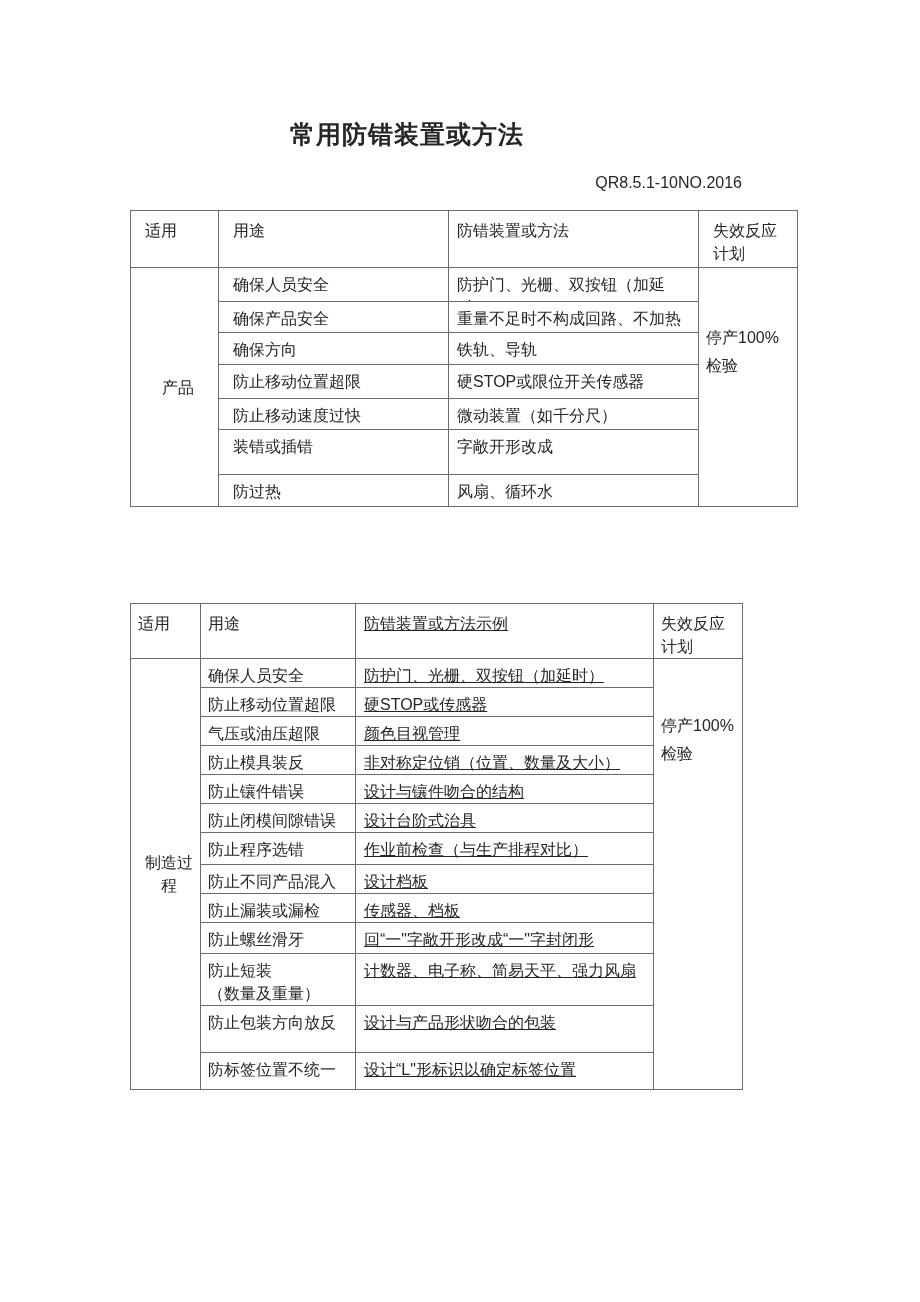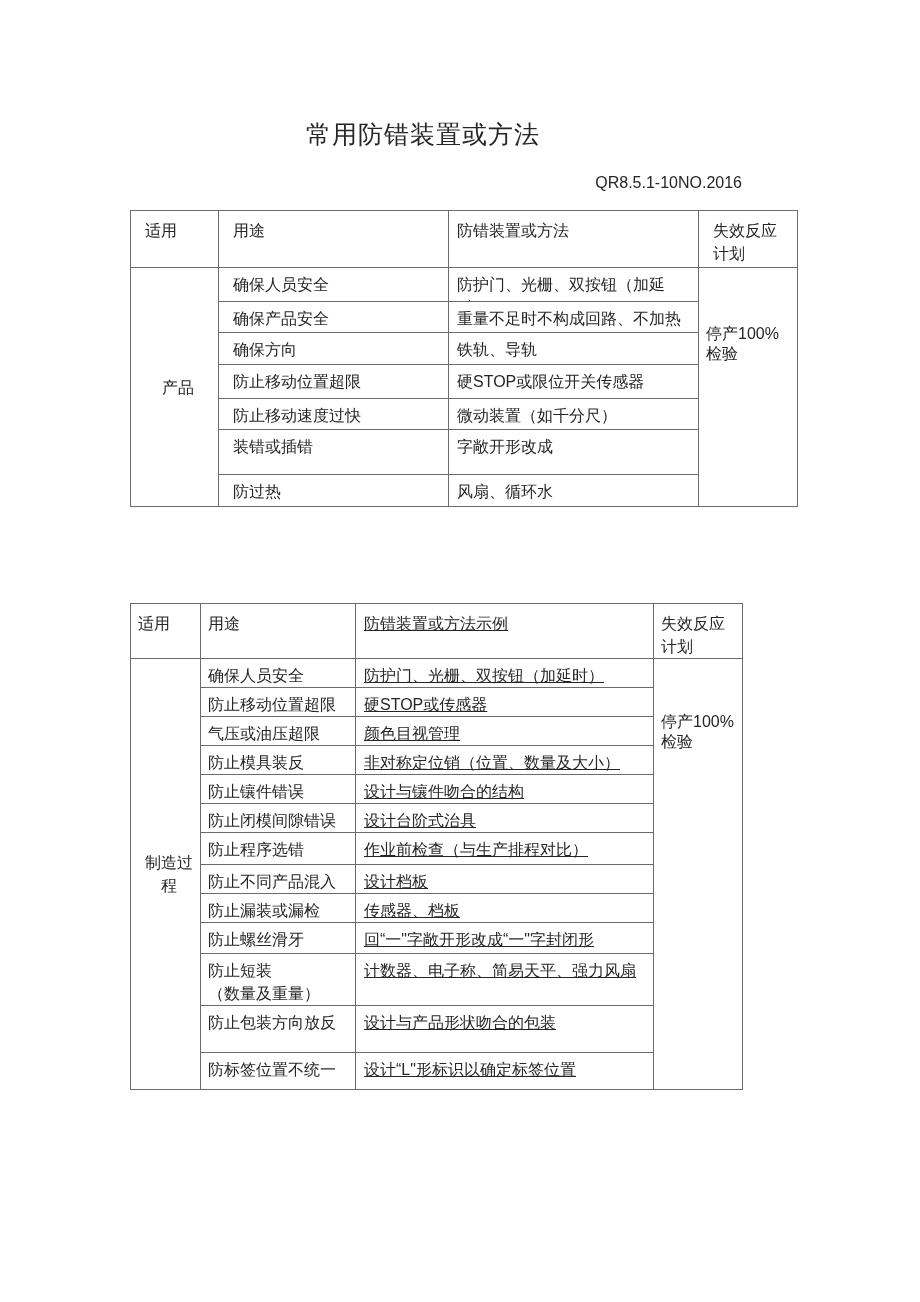--- a/index.html
+++ b/index.html
@@ -10,24 +10,24 @@
   }
   .page{
     position:relative;
     width:920px;
     height:1302px;
     background:#ffffff;
     overflow:hidden;
   }
   .doc-title{
     position:absolute;
-    left:138px; top:118px; width:570px;
+    left:122px; top:118px; width:570px;
     text-align:center;
     font-size:25px;
-    font-weight:normal;
+    font-weight:bold;
     letter-spacing:1px;
     white-space:nowrap;
   }
   .doc-number{
     position:absolute;
     left:130px; top:174px; width:612px;
     text-align:right;
     font-size:16px;
   }
   table{
@@ -48,21 +48,21 @@
   }
   td.hd{ padding-top:8px; }
   #tbl1 td.method{ padding-left:8px;margin-top:32px; }
   #tbl2 td.method{ padding-left:8px;text-decoration:underline; }
   #tbl2 td{ padding-left:7px; }
   td.apply{
     vertical-align:middle;
     padding:0 0 0 7px;
     text-align:center;
   }
-  td.reaction{ padding-left:7px; line-height:20px; }
+  td.reaction{ padding-left:7px; line-height:28px; }
   #tbl1 td.reaction{ padding-top:56px; }
   #tbl2 td.reaction{ padding-top:53px; }
   .cliptext{
     height:28px;
     overflow:hidden;
     line-height:23px;
   }
   #tbl1 td.clip{ padding:5px 30px 0 8px; }
 </style>
 </head>

